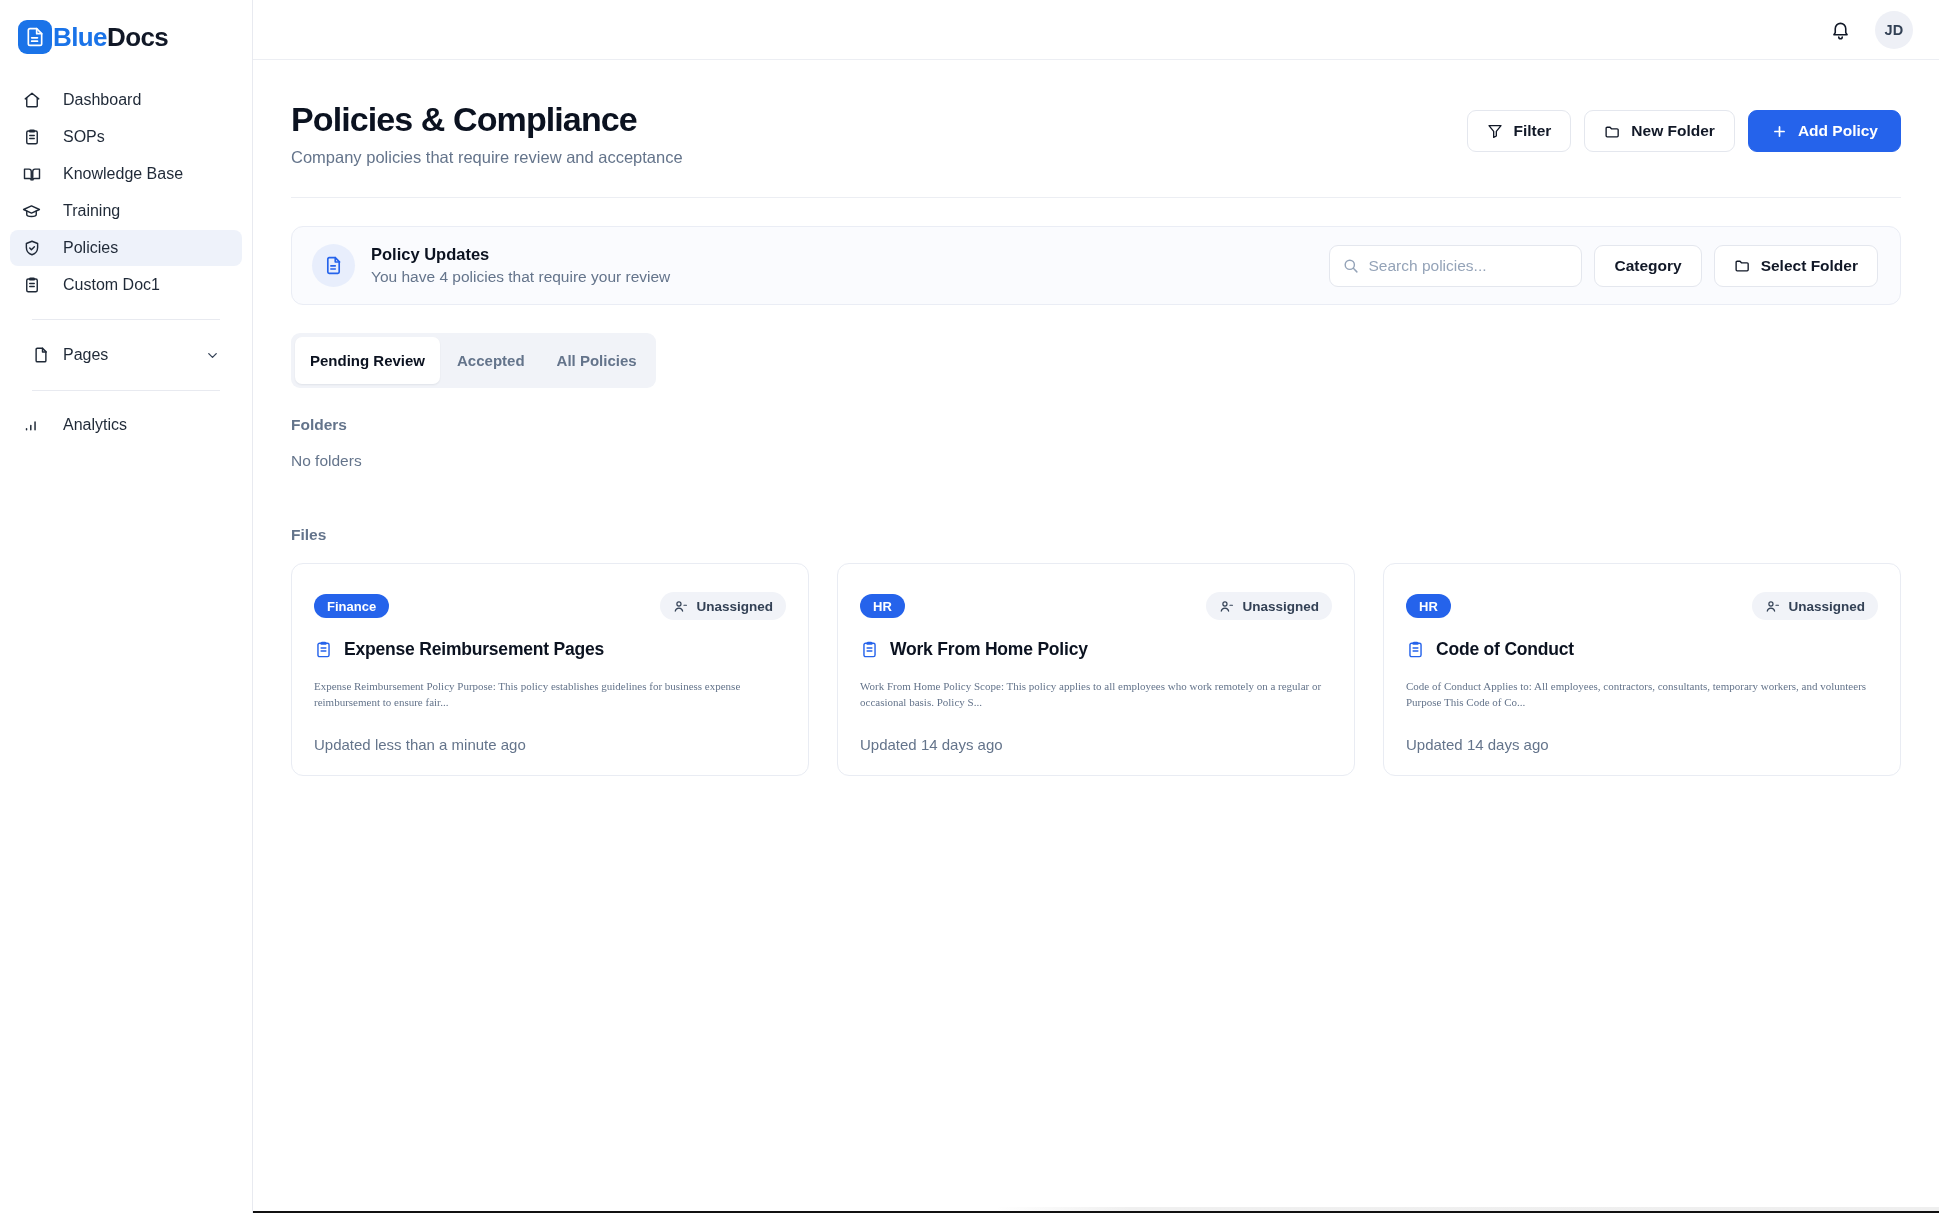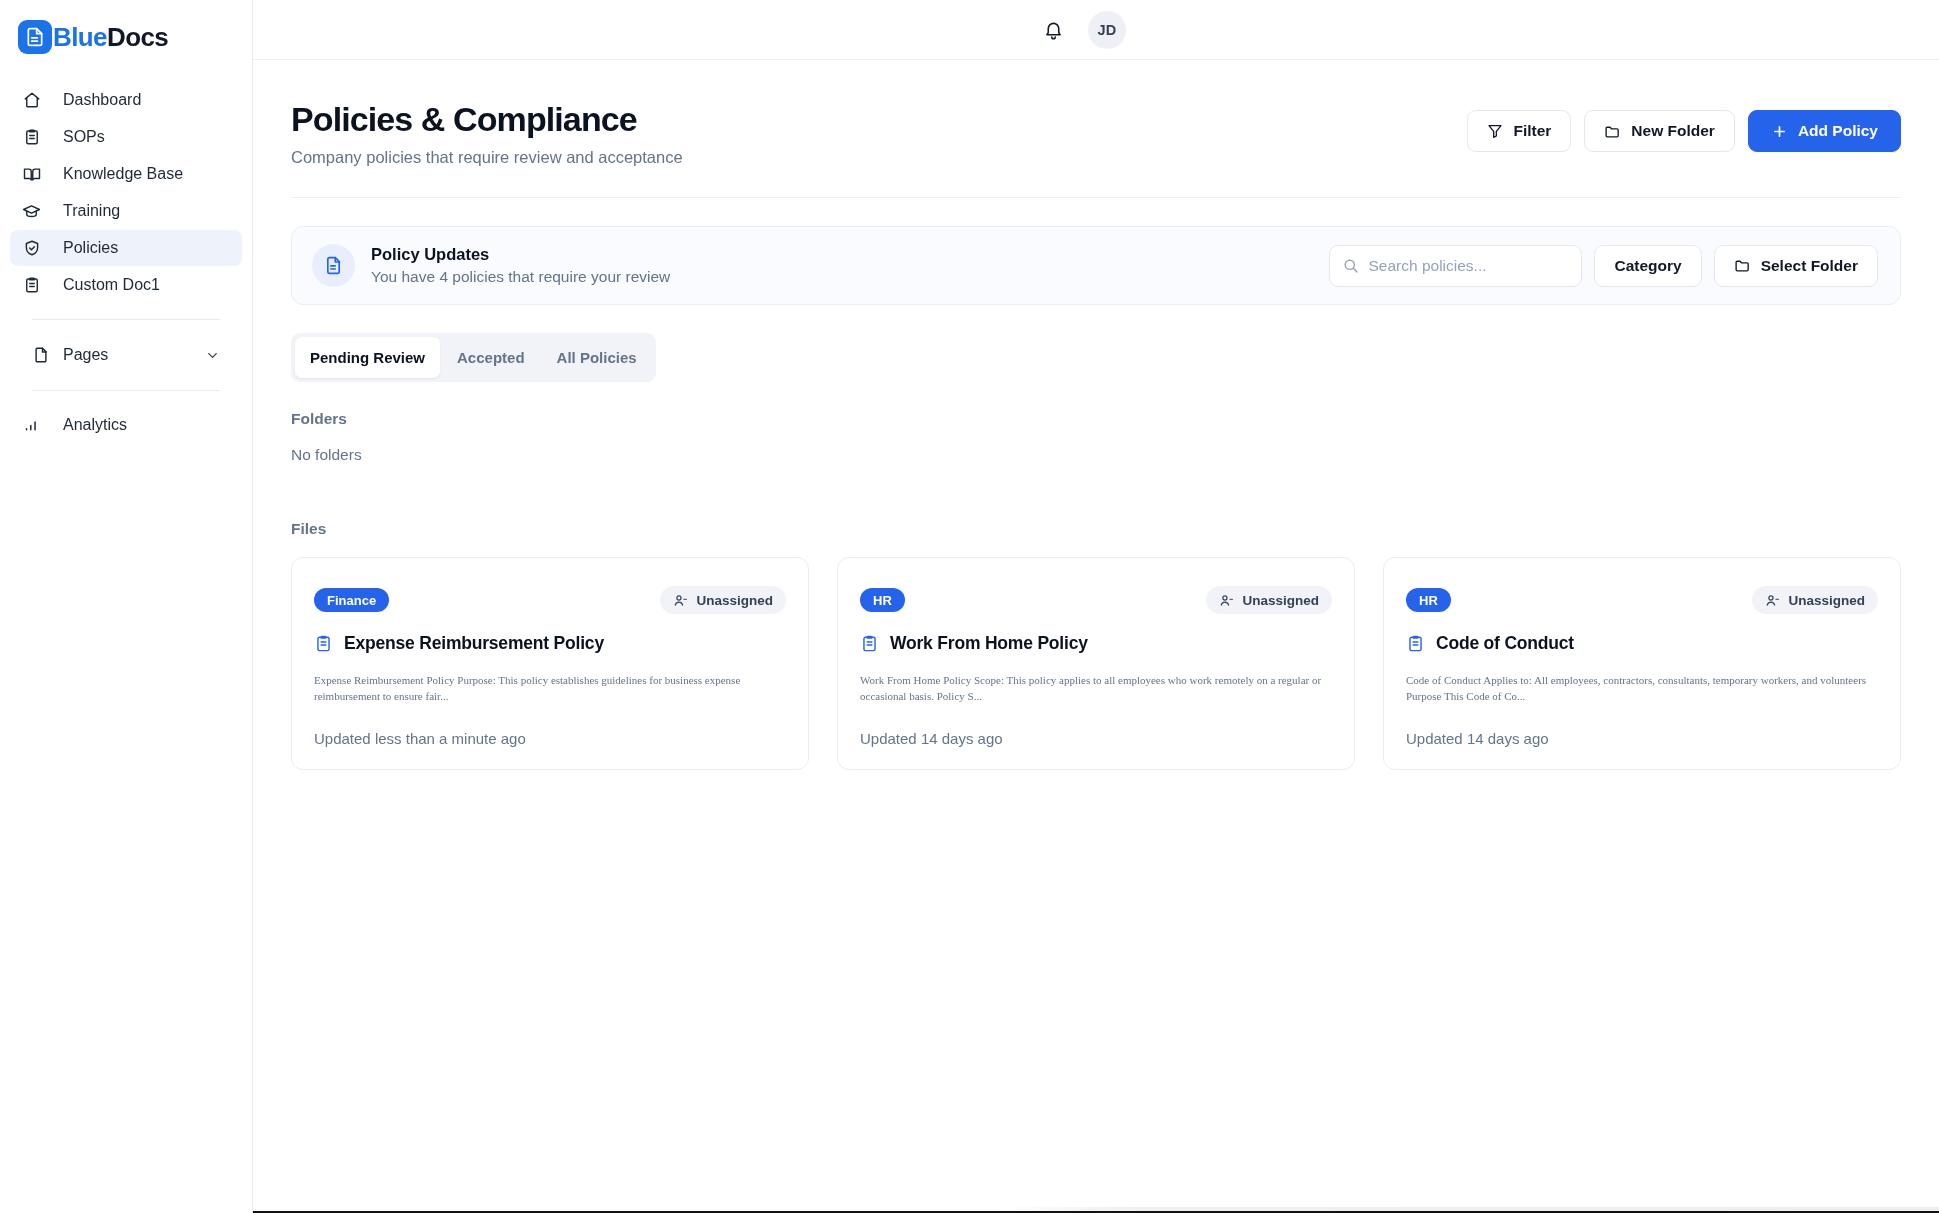--- a/index.html
+++ b/index.html
@@ -52,21 +52,21 @@
     border-radius: 8px; cursor: pointer; font-size: 16px; color: #1f2937;
   }
   .nav-collapsible .chev { margin-left: auto; }
 
   
   .main { flex: 1; height: 1213px; display: flex; flex-direction: column; background: #fff; position: relative; }
 
   .topbar {
     height: 60px; flex: 0 0 60px;
     border-bottom: 1px solid #eceef3;
-    display: flex; align-items: center; justify-content: center;
+    display: flex; align-items: center; justify-content: flex-end;
     padding-right: 26px; gap: 22px;
   }
   .bell { width: 26px; height: 26px; display:flex; align-items:center; justify-content:center; cursor:pointer; }
   .avatar {
     width: 38px; height: 38px; border-radius: 50%;
     background: #eef0f6; color: #334155;
     display: flex; align-items: center; justify-content: center;
     font-size: 14.5px; font-weight: 600; cursor: pointer; letter-spacing:.3px;
   }
 
@@ -125,21 +125,21 @@
   }
   .search-box input::placeholder { color: #94a3b8; }
 
   
   .tabs {
     margin-top: 28px;
     display: inline-flex; align-items: center;
     background: #f1f3f8; border-radius: 9px; padding: 4px; gap: 2px;
   }
   .tab {
-    height: 41px; padding: 0 15px; border: 0; border-radius: 7px;
+    height: 47px; padding: 0 15px; border: 0; border-radius: 7px;
     background: transparent; color: #64748b;
     font-size: 15px; font-weight: 600; cursor: pointer; font-family: inherit;
     display: inline-flex; align-items: center;
   }
   .tab.active { background: #fff; color: #0b1220; box-shadow: 0 1px 2px rgba(15,23,42,.07); }
 
   .section-label { font-size: 15.5px; font-weight: 600; color: #64748b; margin-top: 28px; }
   .empty-note { font-size: 15.5px; color: #64748b; margin-top: 18px; }
 
   .files-label { font-size: 15.5px; font-weight: 600; color: #64748b; margin-top: 56px; }
@@ -418,21 +418,21 @@
           </div>
           <div class="card-title-row">
             <span>
               <svg width="19" height="19" viewBox="0 0 24 24" fill="none" stroke="#2563eb" stroke-width="1.8" stroke-linecap="round" stroke-linejoin="round">
                 <rect x="5" y="4" width="14" height="17" rx="2"></rect>
                 <path d="M9 4a1 1 0 0 1 1-1h4a1 1 0 0 1 1 1v1H9z" fill="#2563eb"></path>
                 <line x1="9" y1="10" x2="15" y2="10"></line>
                   <line x1="9" y1="14" x2="15" y2="14"></line>
               </svg>
             </span>
-            <span class="card-title">Expense Reimbursement Policy</span>
+            <span class="card-title">Expense Reimbursement Pages</span>
           </div>
           <p class="card-desc">Expense Reimbursement Policy Purpose: This policy establishes guidelines for business expense reimbursement to ensure fair...</p>
           <div class="card-meta">Updated less than a minute ago</div>
         </article>
 
         <article class="card">
           <div class="card-top">
             <span class="tag">HR</span>
             <span class="assign">
               <span>

